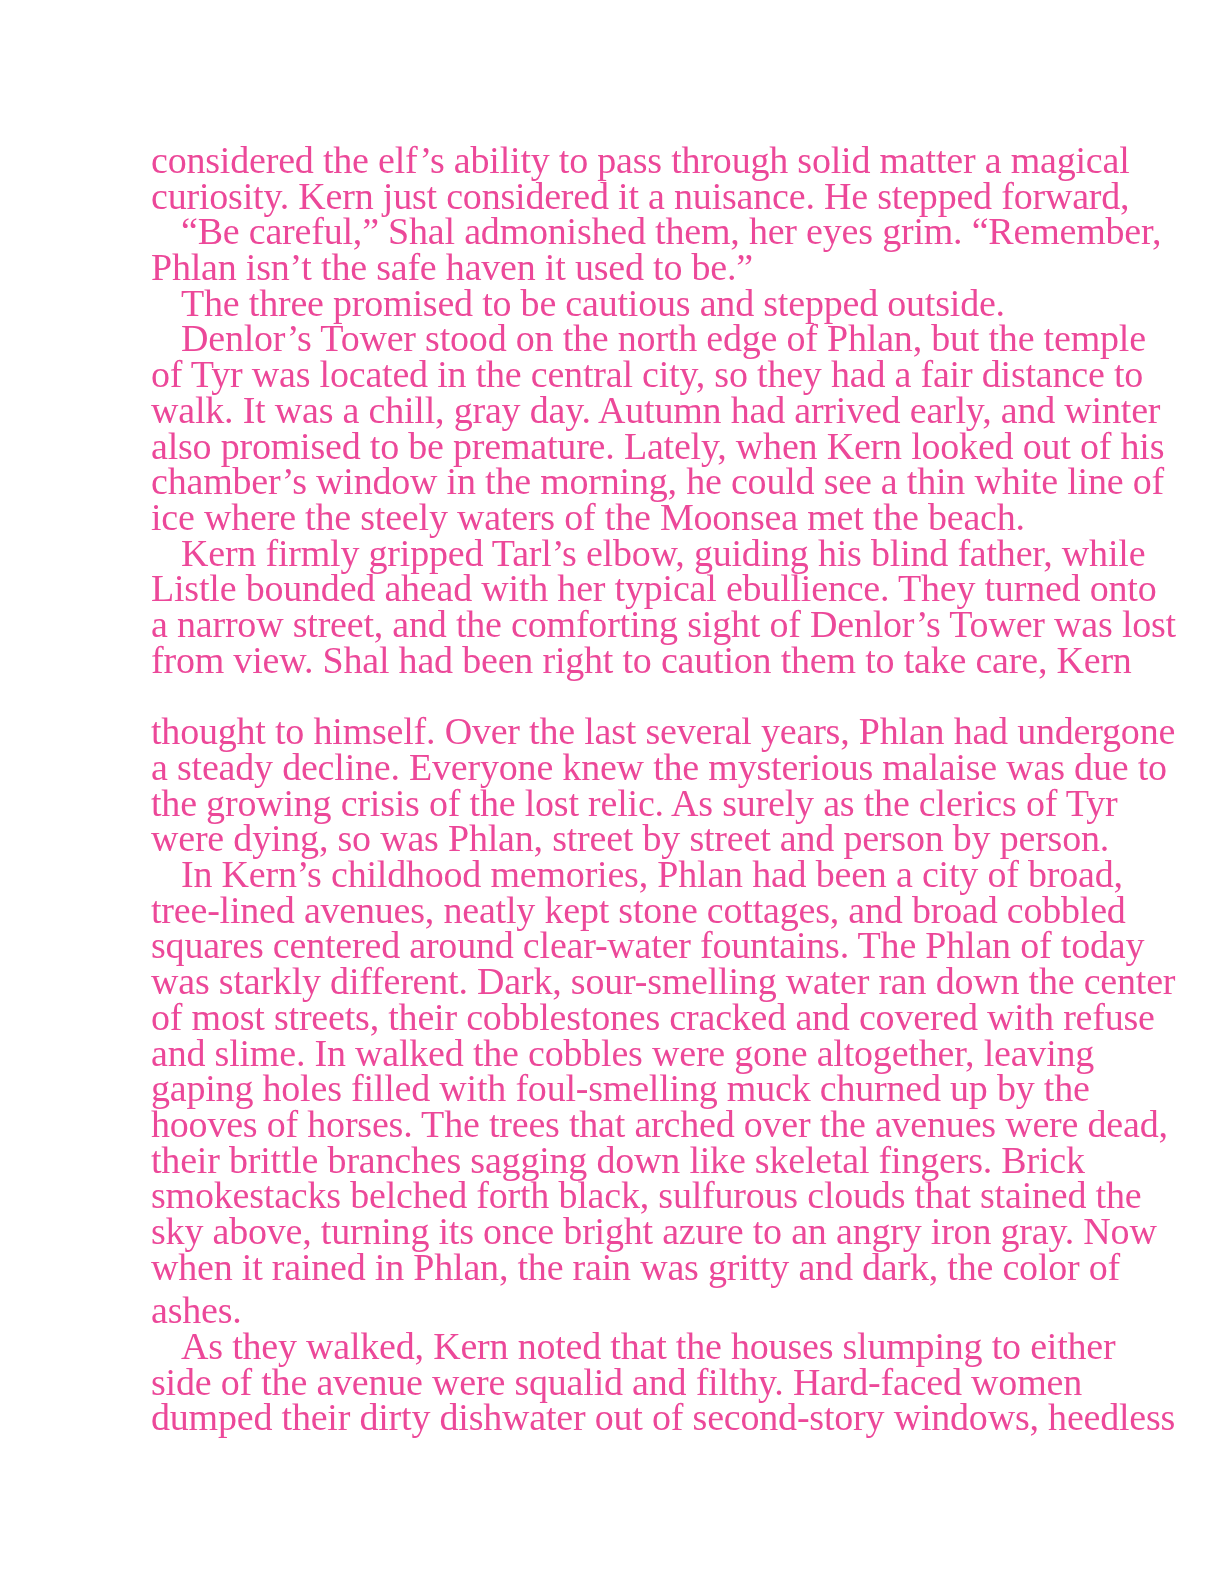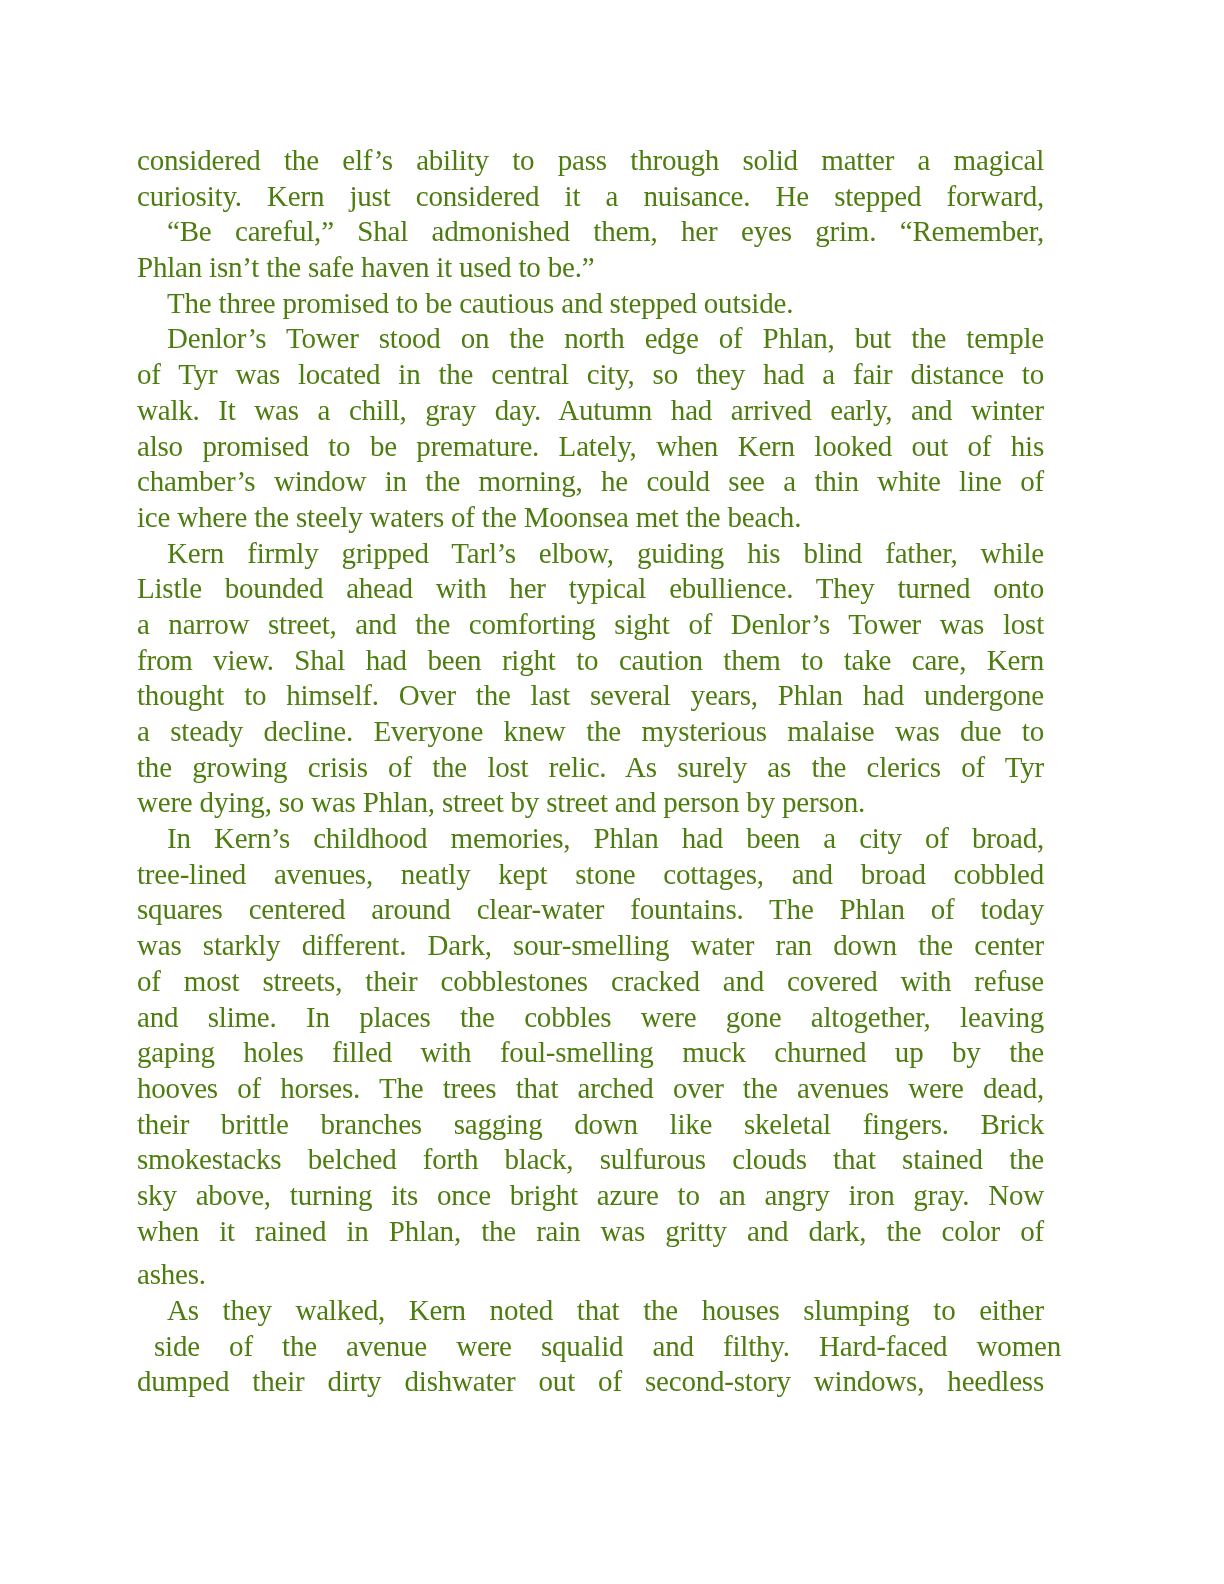--- a/index.html
+++ b/index.html
@@ -8,26 +8,26 @@
       background: #ffffff;
     }
     body {
       width: 1224px;
       height: 1584px;
       position: relative;
       overflow: hidden;
     }
     .page {
       position: absolute;
-      left: 137px;
+      left: 151px;
       top: 143px;
       width: 907px;
-      color: #4d7c0f;
+      color: #ec4899;
       font-family: "Liberation Serif", "DejaVu Serif", serif;
-      font-size: 29px;
+      font-size: 38px;
       line-height: 35.7px;
     }
     .para { margin: 0; padding: 0; }
     .line {
       display: block;
       height: 35.7px;
       white-space: nowrap;
       text-align: justify;
       text-align-last: justify;
       transform-origin: left center;
@@ -60,38 +60,38 @@
       <span class="line" style="width: 907px; box-sizing: border-box;">walk. It was a chill, gray day. Autumn had arrived early, and winter</span>
       <span class="line" style="width: 907px; box-sizing: border-box;">also promised to be premature. Lately, when Kern looked out of his</span>
       <span class="line" style="width: 907px; box-sizing: border-box;">chamber’s window in the morning, he could see a thin white line of</span>
       <span class="line last" style="width: 907px; box-sizing: border-box;">ice where the steely waters of the Moonsea met the beach.</span>
     </div>
     <div class="para">
       <span class="line indent" style="width: 907px; box-sizing: border-box;">Kern firmly gripped Tarl’s elbow, guiding his blind father, while</span>
       <span class="line" style="width: 907px; box-sizing: border-box;">Listle bounded ahead with her typical ebullience. They turned onto</span>
       <span class="line" style="width: 907px; box-sizing: border-box;">a narrow street, and the comforting sight of Denlor’s Tower was lost</span>
       <span class="line" style="width: 907px; box-sizing: border-box;">from view. Shal had been right to caution them to take care, Kern</span>
-      <span class="line" style="width: 907px; box-sizing: border-box;">thought to himself. Over the last several years, Phlan had undergone</span>
+      <span class="line" style="width: 907px; box-sizing: border-box; margin-top: 36px;">thought to himself. Over the last several years, Phlan had undergone</span>
       <span class="line" style="width: 907px; box-sizing: border-box;">a steady decline. Everyone knew the mysterious malaise was due to</span>
       <span class="line" style="width: 907px; box-sizing: border-box;">the growing crisis of the lost relic. As surely as the clerics of Tyr</span>
       <span class="line last" style="width: 907px; box-sizing: border-box;">were dying, so was Phlan, street by street and person by person.</span>
     </div>
     <div class="para">
       <span class="line indent" style="width: 907px; box-sizing: border-box;">In Kern’s childhood memories, Phlan had been a city of broad,</span>
       <span class="line" style="width: 907px; box-sizing: border-box;">tree-lined avenues, neatly kept stone cottages, and broad cobbled</span>
       <span class="line" style="width: 907px; box-sizing: border-box;">squares centered around clear-water fountains. The Phlan of today</span>
       <span class="line" style="width: 907px; box-sizing: border-box;">was starkly different. Dark, sour-smelling water ran down the center</span>
       <span class="line" style="width: 907px; box-sizing: border-box;">of most streets, their cobblestones cracked and covered with refuse</span>
-      <span class="line" style="width: 907px; box-sizing: border-box;">and slime. In places the cobbles were gone altogether, leaving</span>
+      <span class="line" style="width: 907px; box-sizing: border-box;">and slime. In walked the cobbles were gone altogether, leaving</span>
       <span class="line" style="width: 907px; box-sizing: border-box;">gaping holes filled with foul-smelling muck churned up by the</span>
       <span class="line" style="width: 907px; box-sizing: border-box;">hooves of horses. The trees that arched over the avenues were dead,</span>
       <span class="line" style="width: 907px; box-sizing: border-box;">their brittle branches sagging down like skeletal fingers. Brick</span>
       <span class="line" style="width: 907px; box-sizing: border-box;">smokestacks belched forth black, sulfurous clouds that stained the</span>
       <span class="line" style="width: 907px; box-sizing: border-box;">sky above, turning its once bright azure to an angry iron gray. Now</span>
       <span class="line" style="width: 907px; box-sizing: border-box;">when it rained in Phlan, the rain was gritty and dark, the color of</span>
       <span class="line last" style="width: 907px; box-sizing: border-box; margin-top: 8px;">ashes.</span>
     </div>
     <div class="para">
       <span class="line indent" style="width: 907px; box-sizing: border-box;">As they walked, Kern noted that the houses slumping to either</span>
-      <span class="line" style="width: 907px; box-sizing: border-box; margin-left: 17px;">side of the avenue were squalid and filthy. Hard-faced women</span>
+      <span class="line" style="width: 907px; box-sizing: border-box;">side of the avenue were squalid and filthy. Hard-faced women</span>
       <span class="line" style="width: 907px; box-sizing: border-box;">dumped their dirty dishwater out of second-story windows, heedless</span>
     </div>
   </div>
 
 </body></html>

